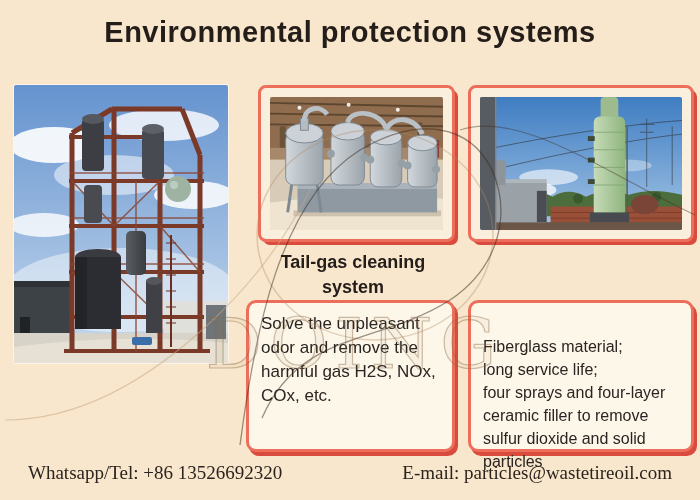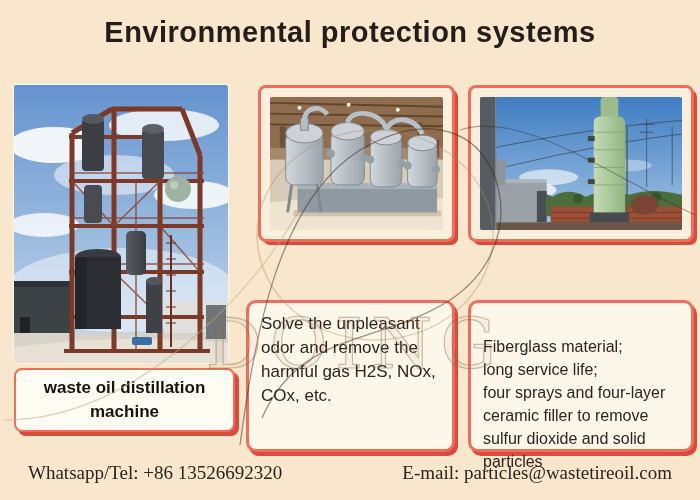--- a/index.html
+++ b/index.html
@@ -165,23 +165,20 @@
           <line x1="152" y1="174" x2="162" y2="174"></line>
         <line x1="152" y1="190" x2="162" y2="190"></line>
           <line x1="152" y1="206" x2="162" y2="206"></line>
         <line x1="152" y1="222" x2="162" y2="222"></line>
           <line x1="152" y1="238" x2="162" y2="238"></line>
       </g>
       <rect x="118" y="252" width="20" height="8" rx="2" fill="#3a6ea8"></rect>
     </svg>
   </div>
 
-  <div class="label-box">
-    <span>waste oil distillation machine</span>
-  </div>
 
   <div class="photo-box" id="mid-photo-box">
     <svg viewBox="0 0 176 136" preserveAspectRatio="none">
       <defs>
         <linearGradient id="tank" x1="0" y1="0" x2="1" y2="0">
           <stop offset="0" stop-color="#d2d8dc"></stop>
             <stop offset="1" stop-color="#9ba4ab"></stop>
         </linearGradient>
       </defs>
       <rect x="0" y="0" width="176" height="58" fill="#8e6c4d"></rect>
@@ -226,20 +223,22 @@
           <circle cx="169" cy="74" r="4"></circle>
       </g>
       <g stroke="#b9c0c6" stroke-width="5" fill="none">
         <path d="M35,24 C35,10 52,8 58,18"></path>
         <path d="M79,26 C82,12 112,14 118,32"></path>
         <path d="M118,34 C124,18 148,20 155,38"></path>
       </g>
     </svg>
   </div>
 
+  <div class="caption" id="mid-caption">Tail-gas cleaning
+system</div>
 
   <div class="desc-box" id="mid-desc">
     <span>Solve the unpleasant odor and remove the harmful gas H2S, NOx, COx, etc.</span>
   </div>
 
   <div class="photo-box" id="right-photo-box">
     <svg viewBox="0 0 206 136" preserveAspectRatio="none">
       <defs>
         <linearGradient id="skyR" x1="0" y1="0" x2="0" y2="1">
           <stop offset="0" stop-color="#3f7dc2"></stop>

